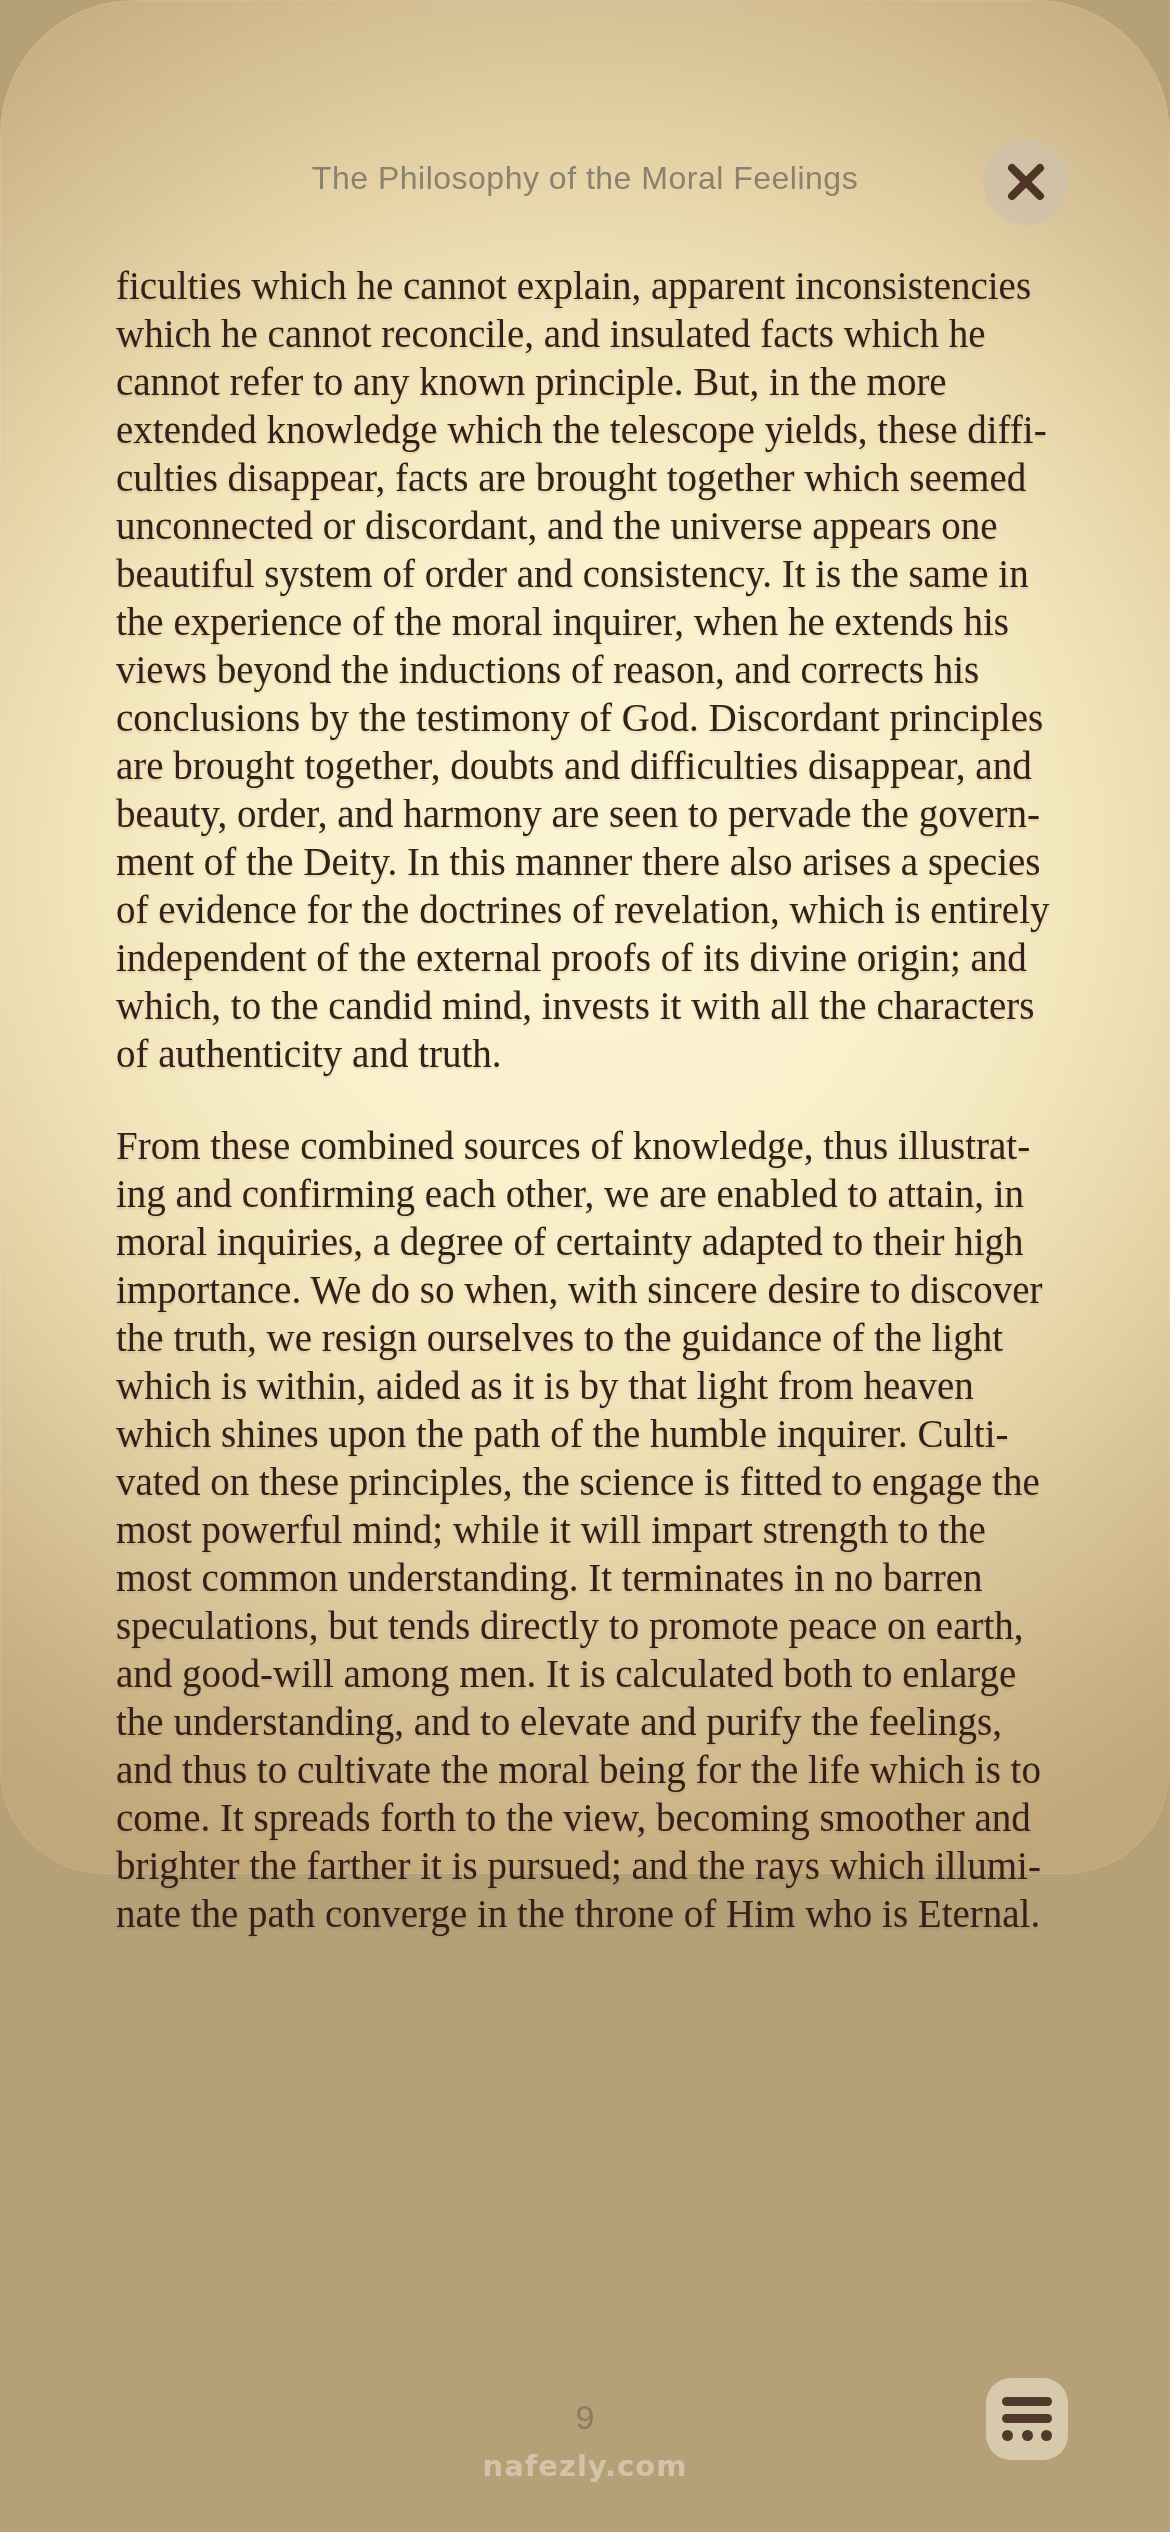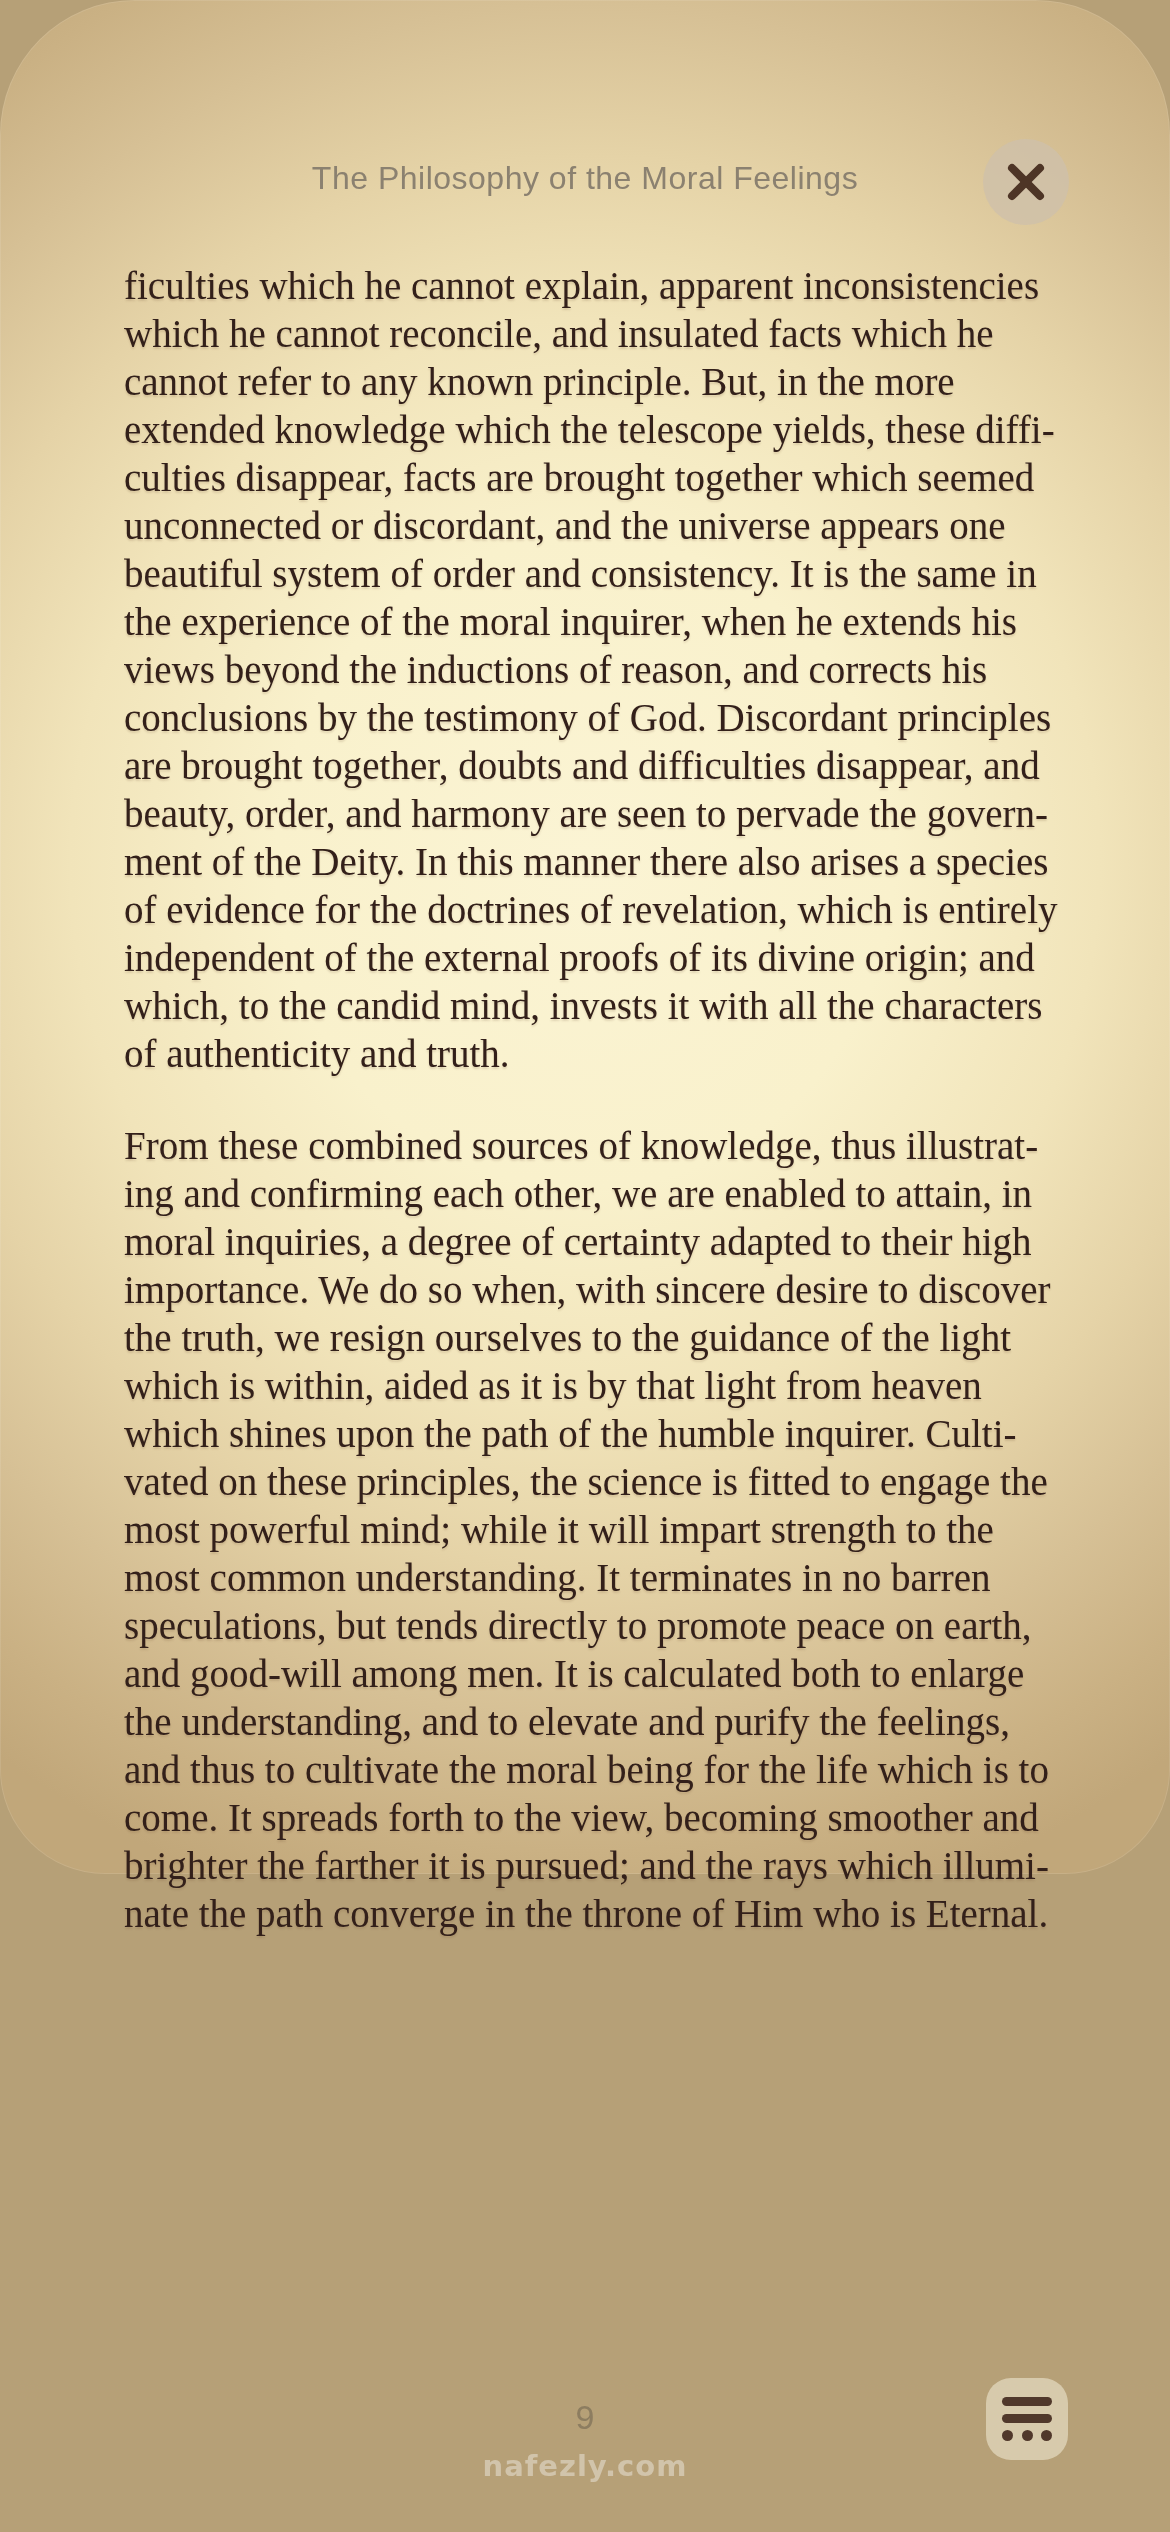--- a/index.html
+++ b/index.html
@@ -67,21 +67,21 @@
     left: 112px;
     top: 262px;
     width: 960px;
     color: #33201a;
     font-family: "Liberation Serif", serif;
     font-size: 39px;
     line-height: 48px;
     text-shadow: 0 2px 2px rgba(110,80,50,0.18);
   }
   .text-block p {
-    margin: 0 0 44px 12px;
+    margin: 0 0 44px 4px;
     white-space: pre;
     text-align: left;
   }
   .page-number {
     position: absolute;
     top: 2398px;
     left: 0;
     width: 100%;
     text-align: center;
     font-size: 34px;

